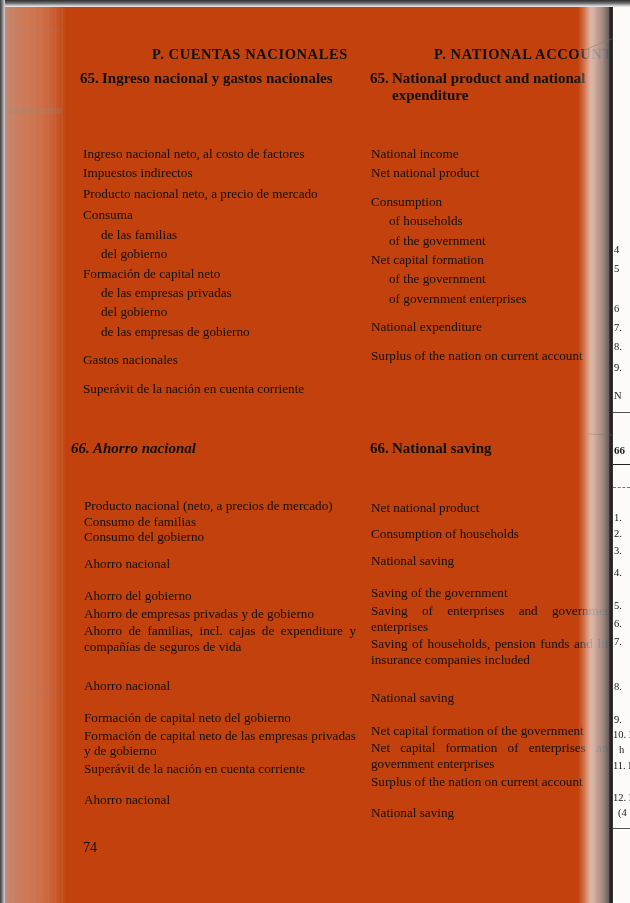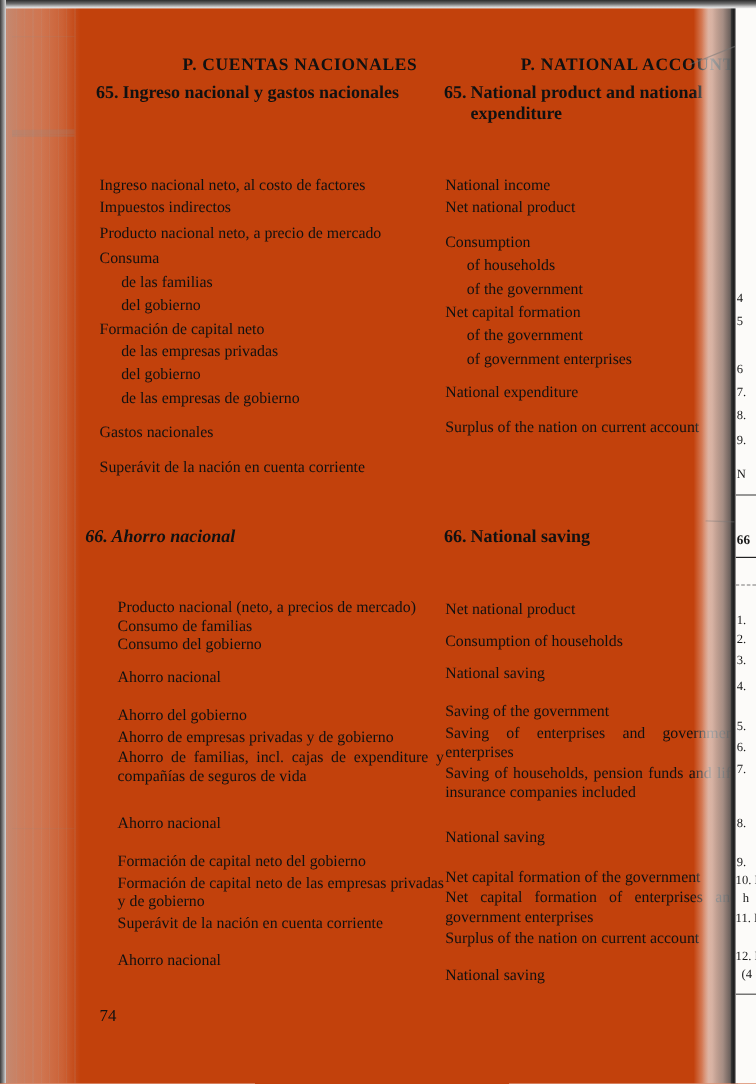--- a/index.html
+++ b/index.html
@@ -273,21 +273,21 @@
       <div class="line" style="white-space:nowrap;">Surplus of the nation on current account</div>
     </div>
 
     <div class="heading h66-es">
       <span class="num">66.</span><span class="htext">Ahorro nacional</span>
     </div>
     <div class="heading h66-en">
       <span class="num">66.</span><span class="htext">National saving</span>
     </div>
 
-    <div class="block" style="top:498px; left:98px; width:272px;">
+    <div class="block" style="top:498px; left:84px; width:272px;">
       <div class="line just tight">Producto nacional (neto, a precios de mercado)</div>
       <div class="line tight">Consumo de familias</div>
       <div class="line tight">Consumo del gobierno</div>
       <div class="gap-s"></div>
       <div class="line">Ahorro nacional</div>
       <div class="gap-m"></div>
       <div class="line tight">Ahorro del gobierno</div>
       <div class="line just tight" style="margin-top:2px;">Ahorro de empresas privadas y de gobierno</div>
       <div class="line just tight" style="margin-top:2px;">Ahorro de familias, incl. cajas de expenditure y compañías de seguros de vida</div>
       <div class="gap-m"></div>

